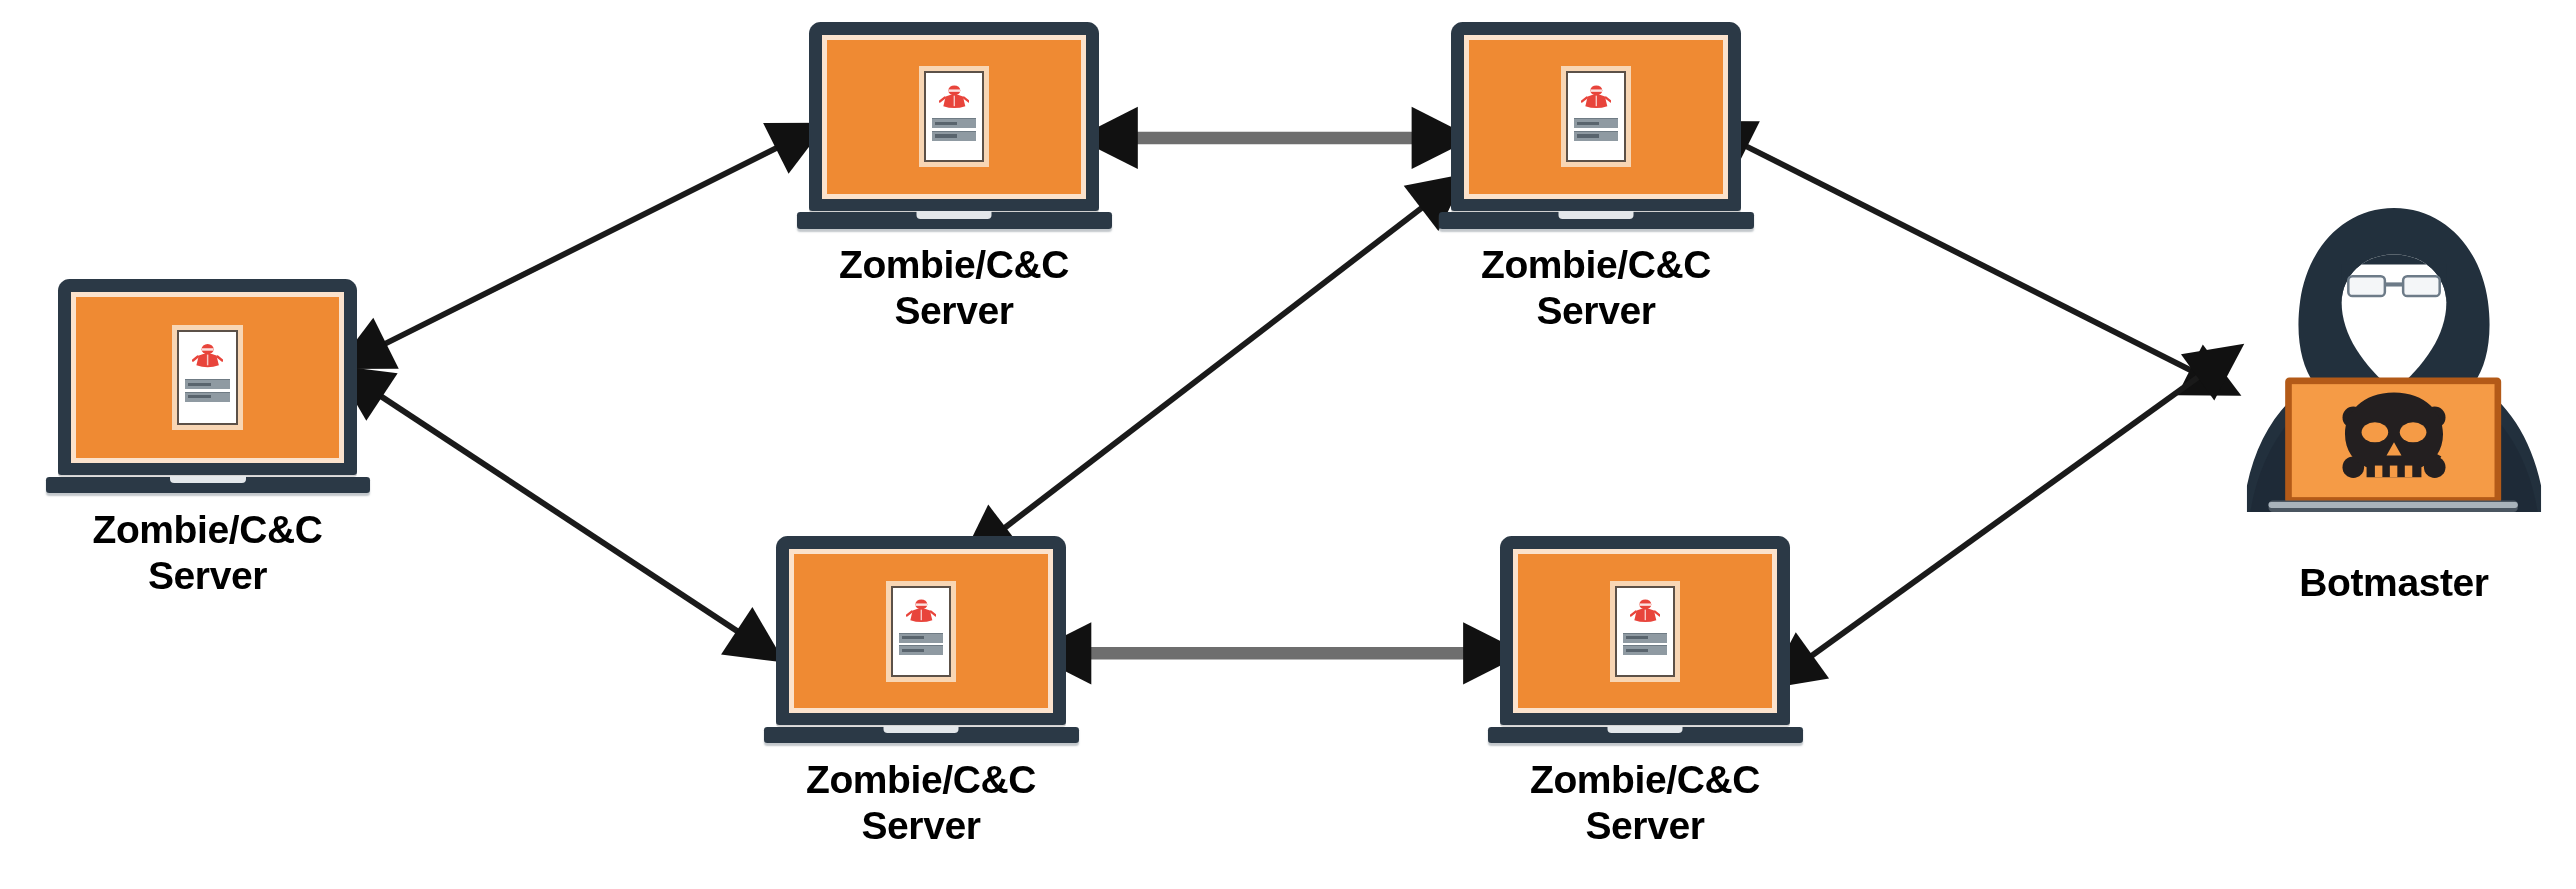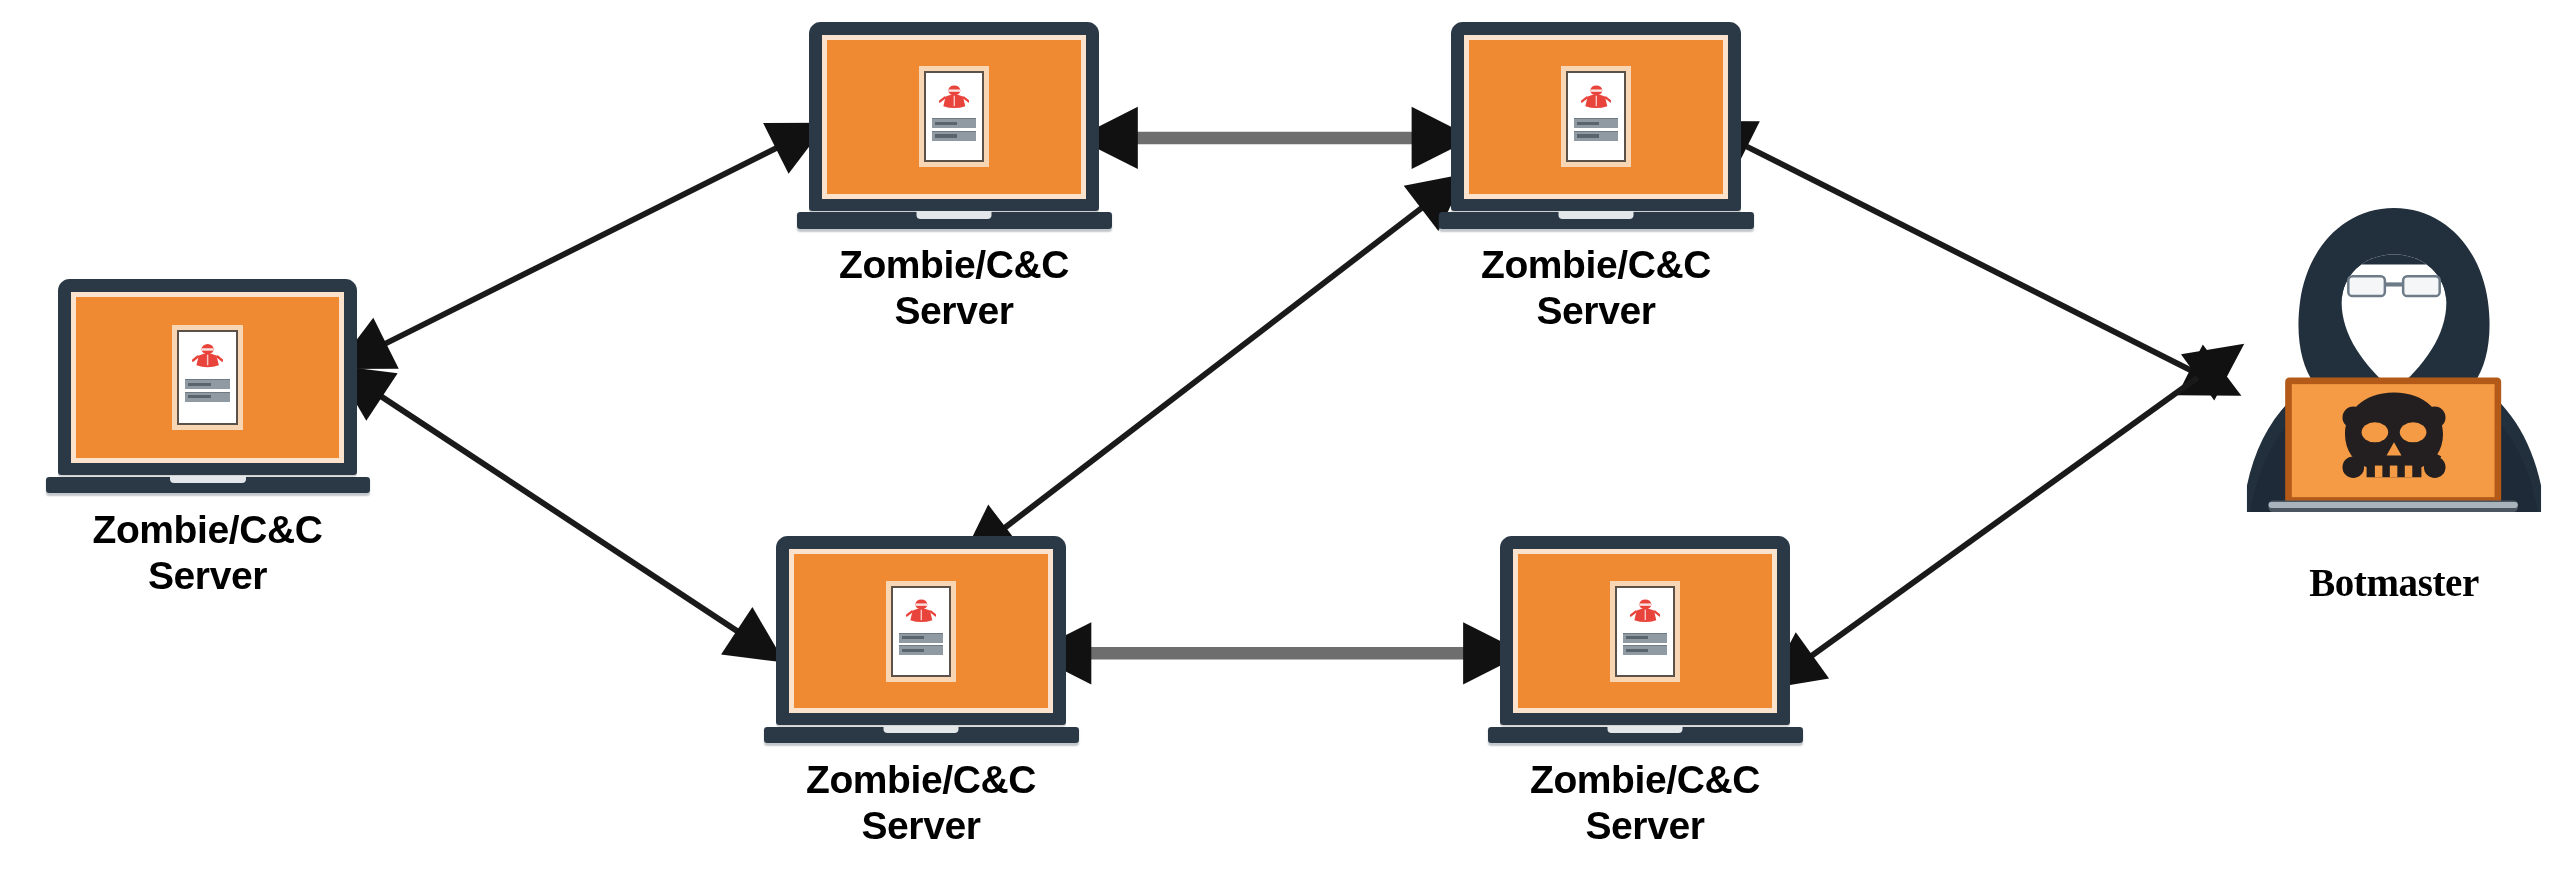--- a/index.html
+++ b/index.html
@@ -336,17 +336,17 @@
                    C 136 252, 157 228, 195 228 Z"></path>
           <ellipse cx="172" cy="276" rx="16" ry="12" fill="#f59b46"></ellipse>
           <ellipse cx="218" cy="276" rx="16" ry="12" fill="#f59b46"></ellipse>
           <path d="M195 288 L186 304 L204 304 Z" fill="#f59b46"></path>
           <rect x="172" y="316" width="9" height="14" fill="#f59b46"></rect>
           <rect x="190" y="316" width="9" height="14" fill="#f59b46"></rect>
           <rect x="208" y="316" width="9" height="14" fill="#f59b46"></rect>
         </g>
       </svg>
     </div>
-    <div class="label" style="font-size:39px;margin-top:8.3px;font-family:Liberation Serif, serif;">Botmaster</div>
+    <div class="label" style="font-size:39px;margin-top:8.3px;">Botmaster</div>
   </div>
 
 </div>
 
 
 </body></html>

